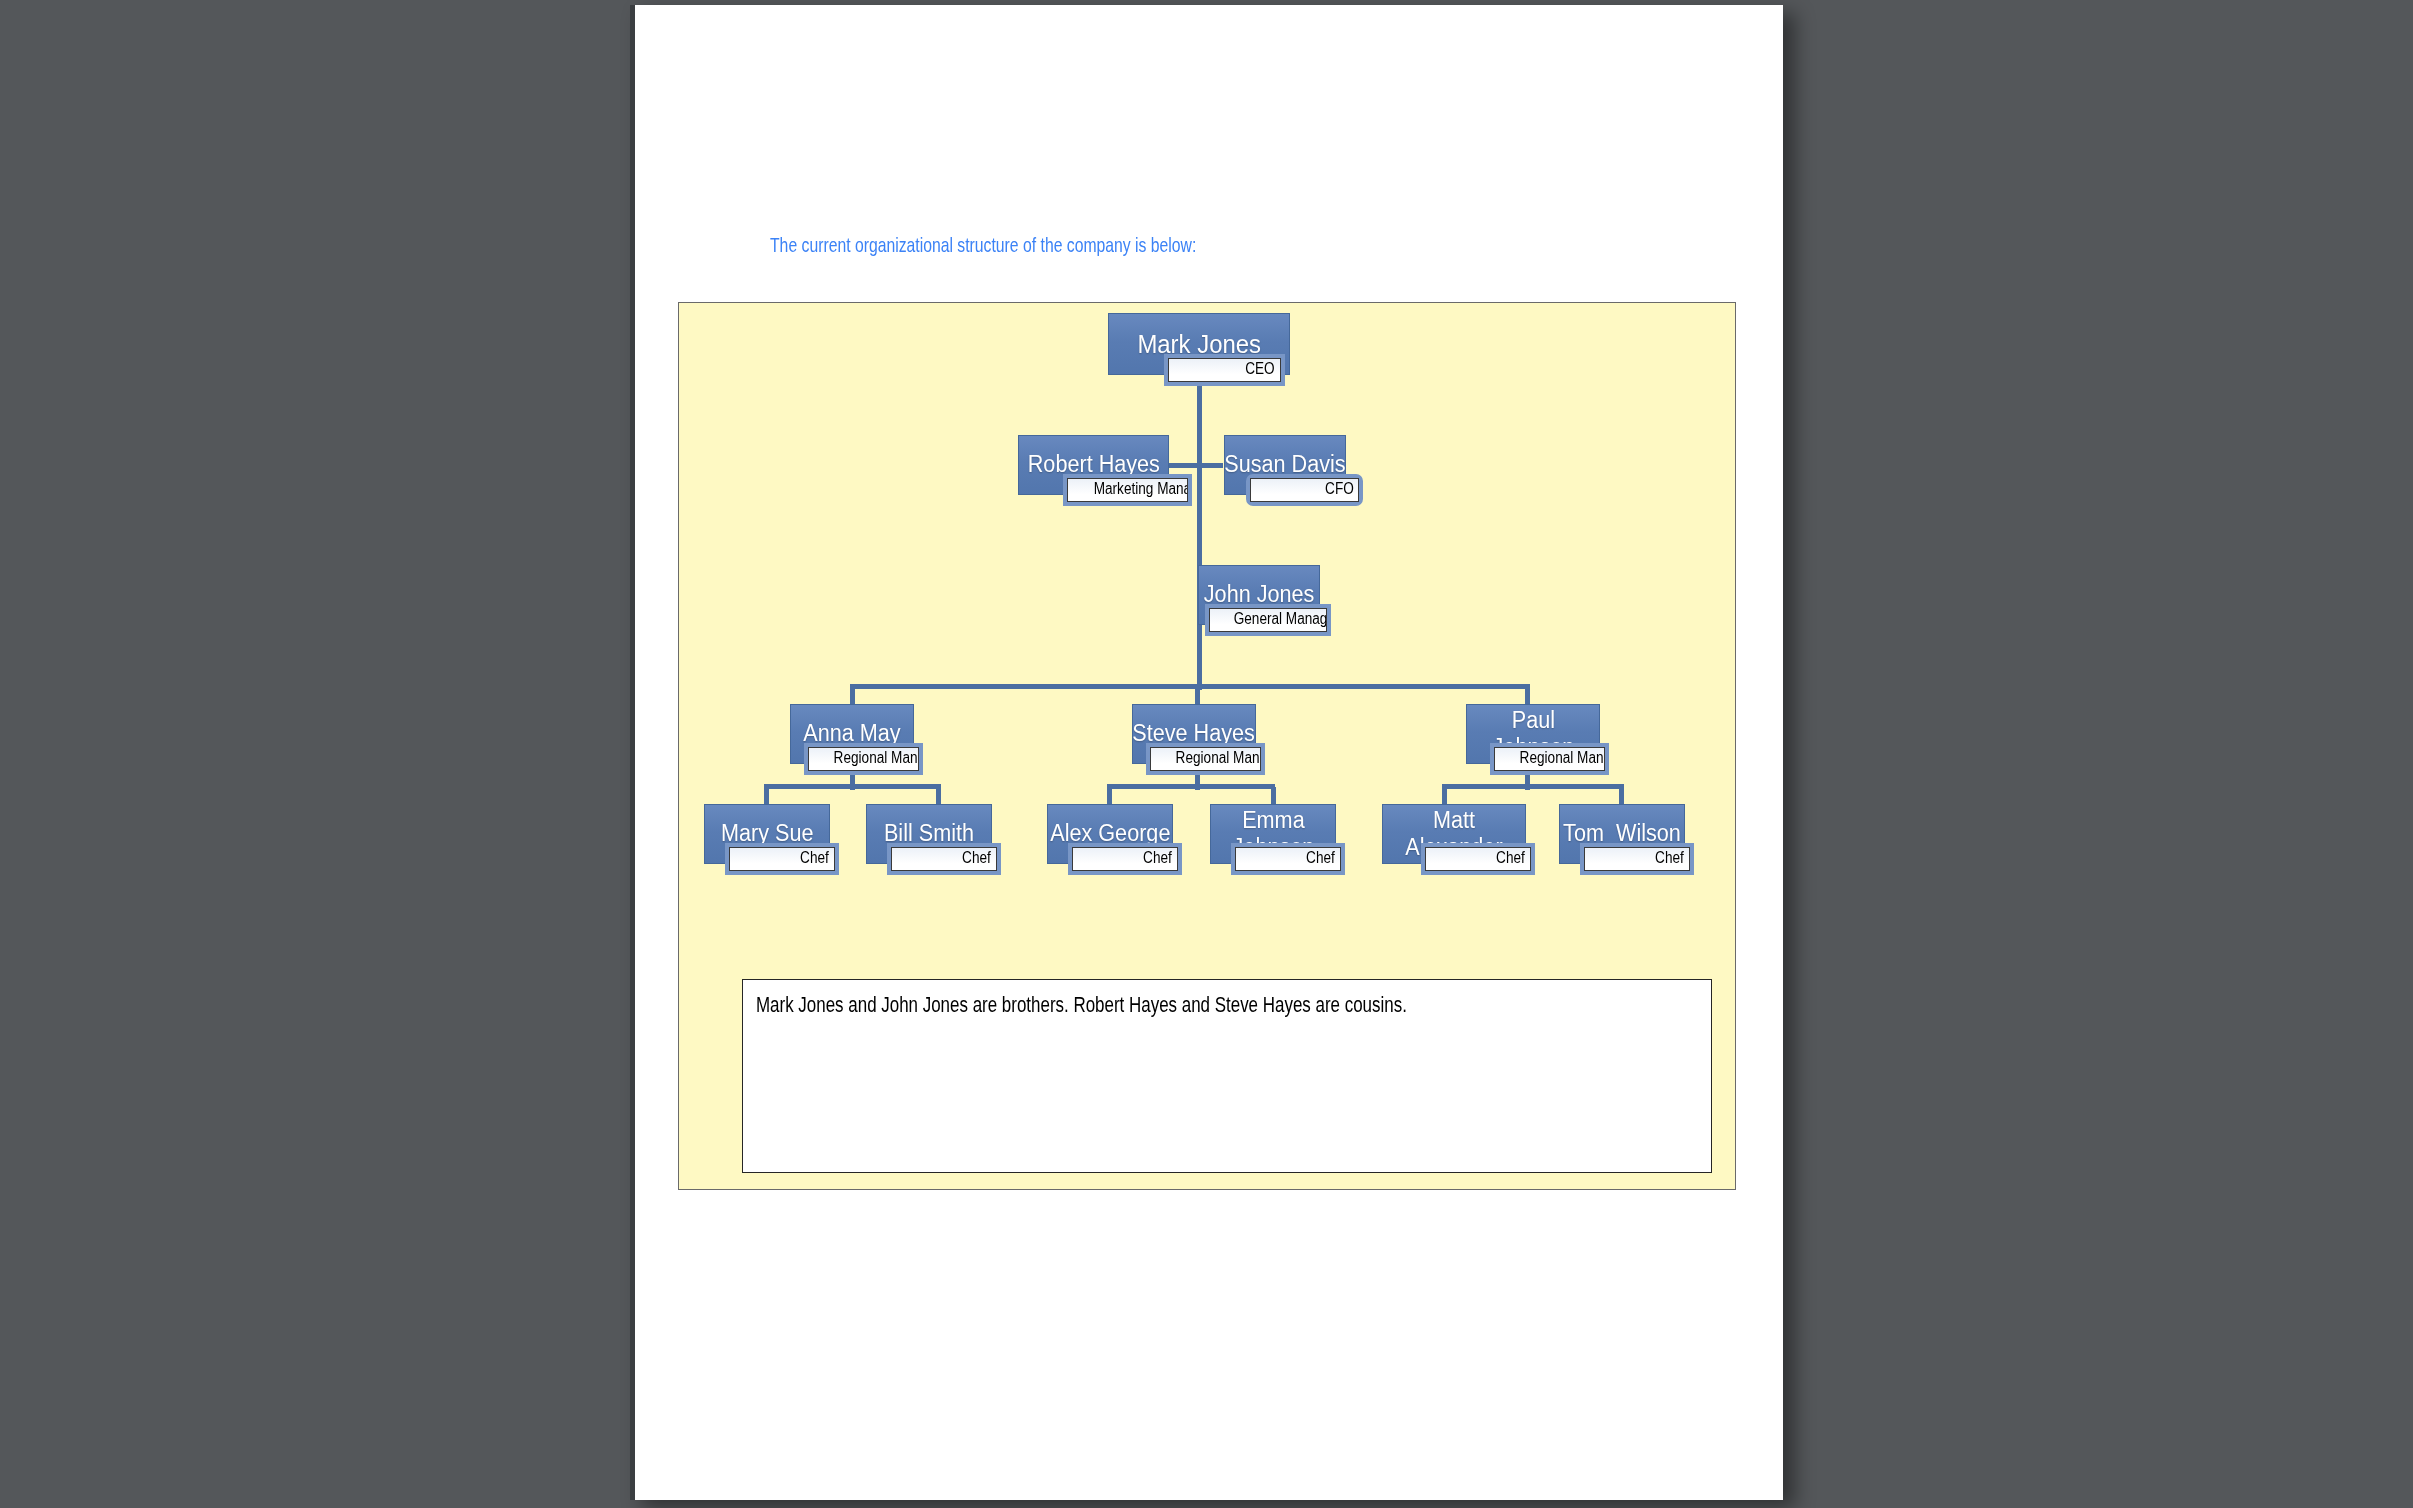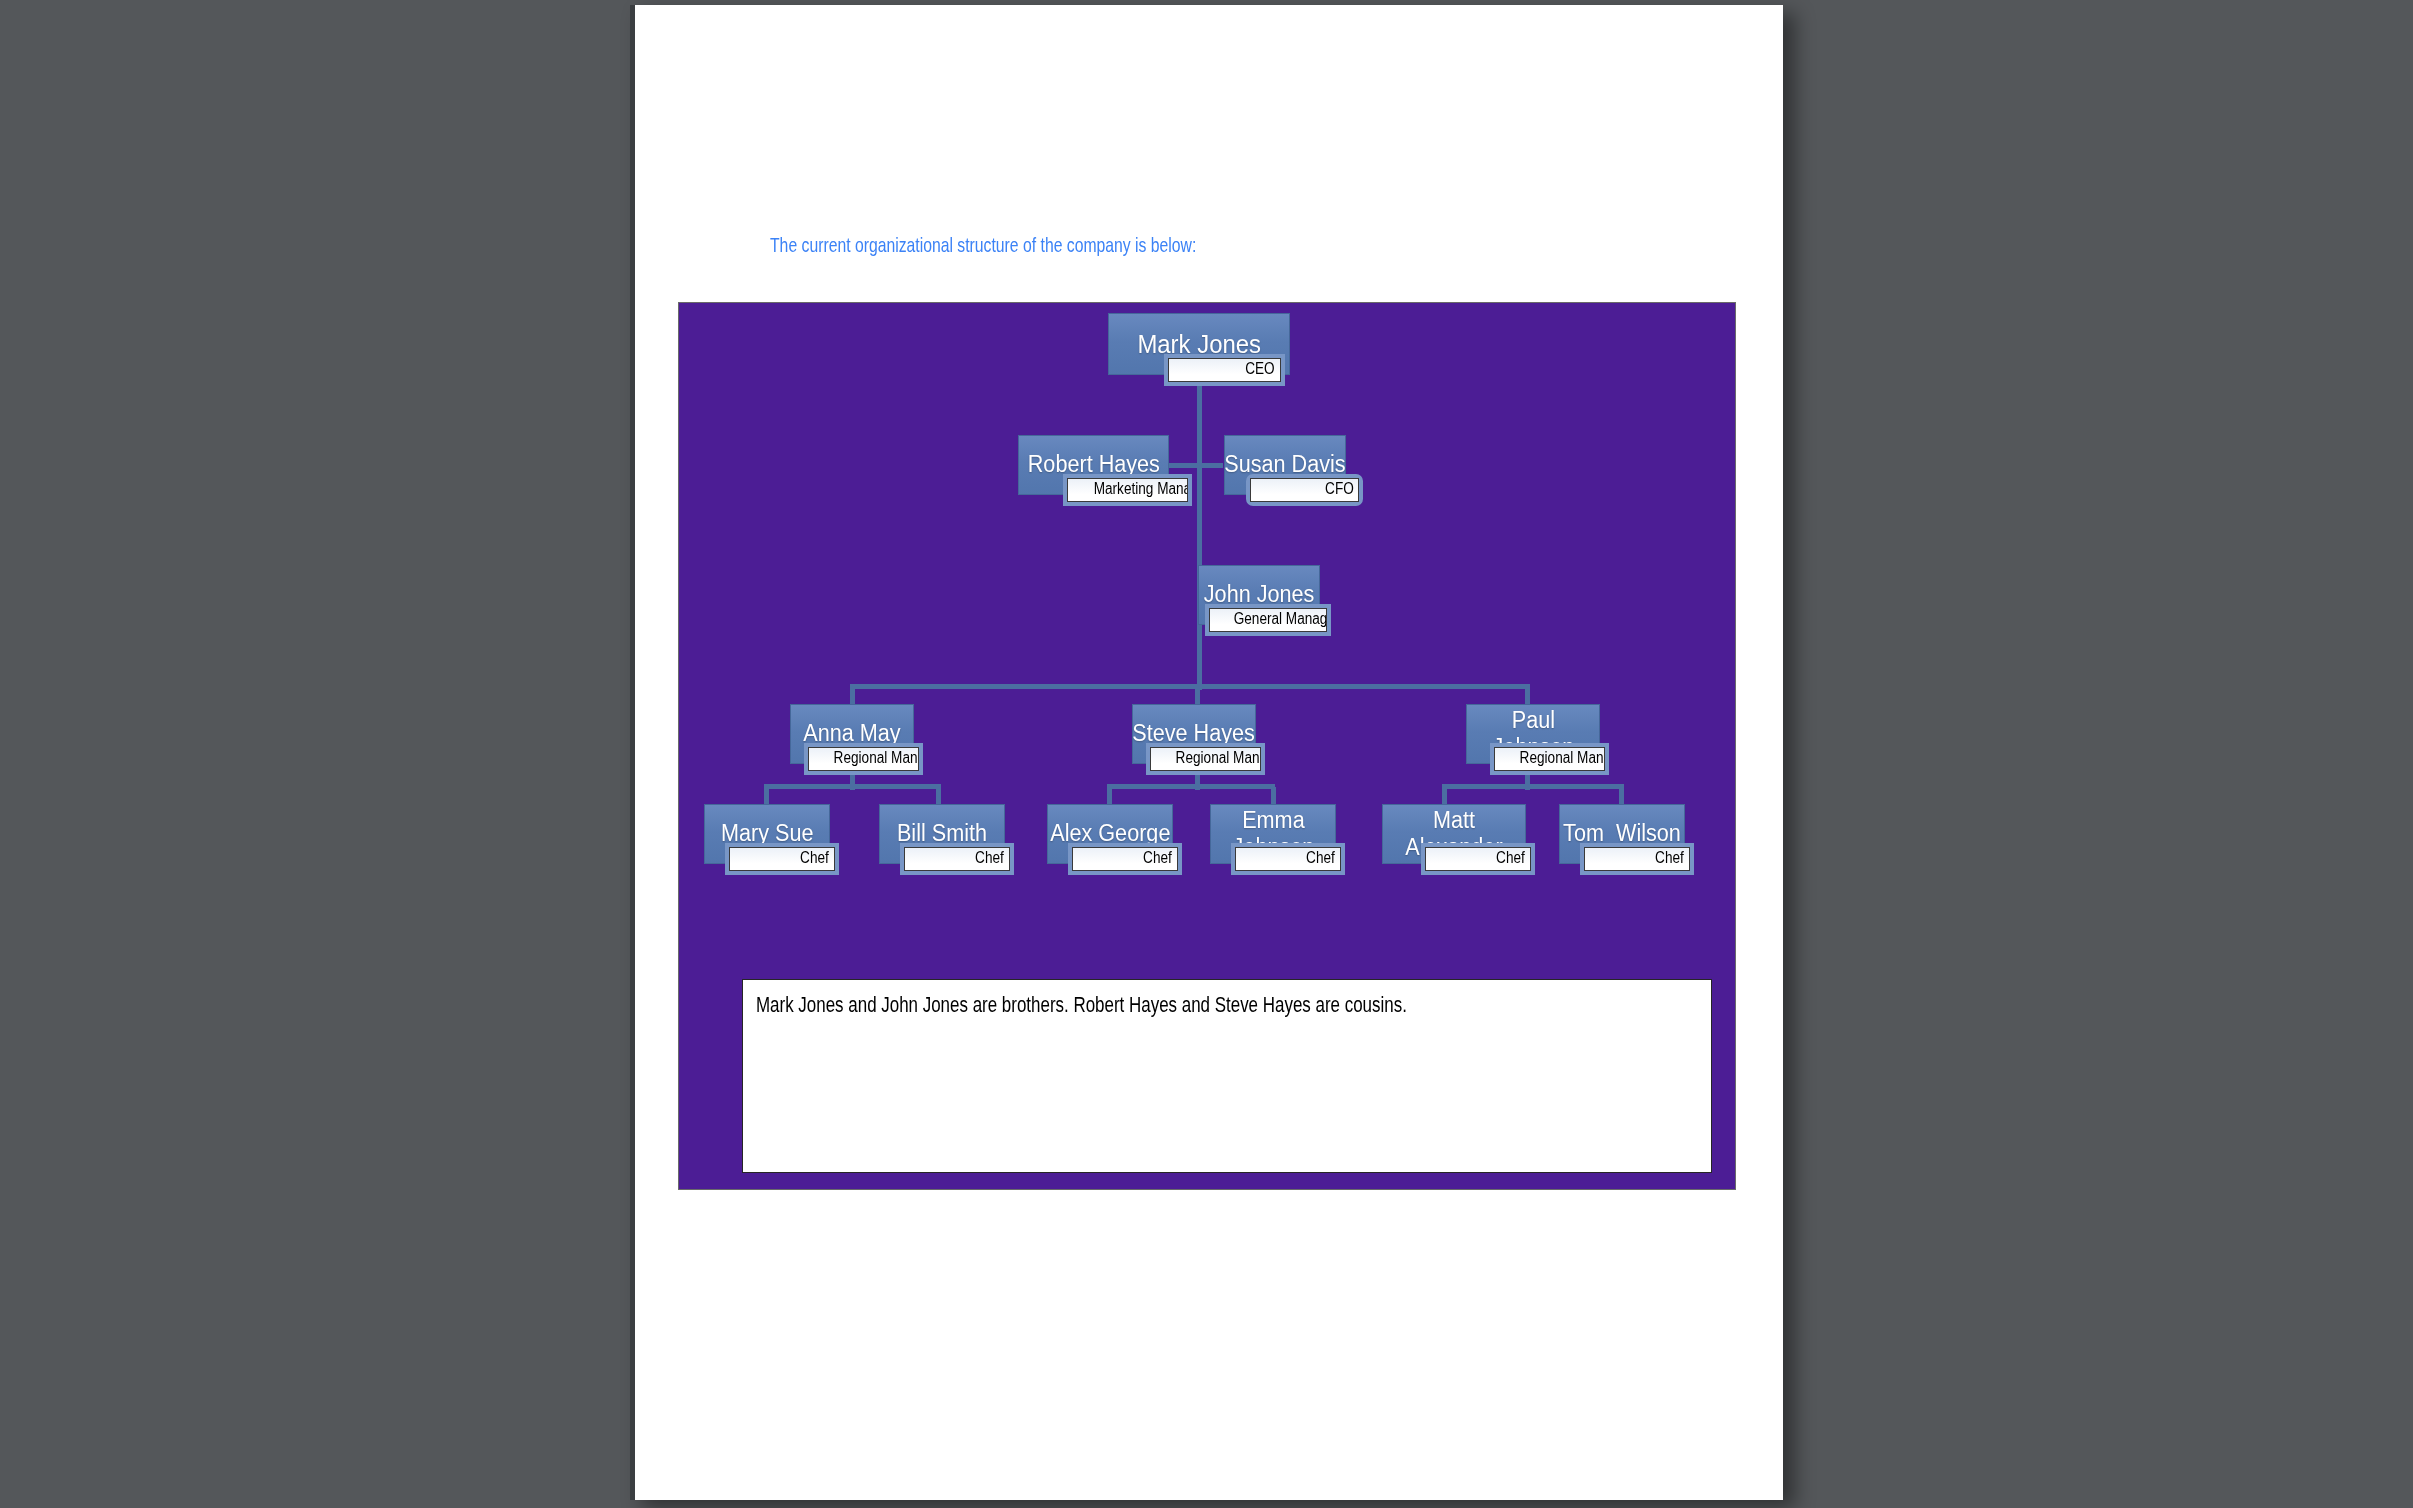--- a/index.html
+++ b/index.html
@@ -22,21 +22,21 @@
   .cond-r { transform:scaleX(0.85); transform-origin:100% 50%; white-space:pre; display:inline-block; }
 
   .doc-title {
     position:absolute; left:135px; top:226px;
     font-size:21px; line-height:28px; color:#3b82f6;
   }
 
   
   .chart {
     position:absolute; left:43px; top:297px; width:1058px; height:888px;
-    border:1.7px solid #6a6a6a; background:#4c1d95;
+    border:1.7px solid #6a6a6a; background:#fef9c3;
   }
 
   
   .conn { position:absolute; background:#4b6ea1; z-index:1; }
 
   
   .node {
     position:absolute; z-index:2; height:60px;
     background:linear-gradient(180deg,#6889bf 0%,#597cb3 45%,#5276ad 100%);
     border:0.8px solid #45689a;
@@ -147,21 +147,21 @@
         <div class="inner"><span class="cond-r">Regional Manager</span></div>
       </div>
     </div>
 
     <div class="node" style="left:25px;top:501px;width:126px;">
       <div class="name cond-c">Mary Sue</div>
       <div class="plate" style="right:-10px;width:114px;">
         <div class="inner"><span class="cond-r">Chef</span></div>
       </div>
     </div>
-    <div class="node" style="left:200px;top:501px;width:126px;">
+    <div class="node" style="left:187px;top:501px;width:126px;">
       <div class="name cond-c">Bill Smith</div>
       <div class="plate" style="right:-10px;width:114px;">
         <div class="inner"><span class="cond-r">Chef</span></div>
       </div>
     </div>
     <div class="node" style="left:368px;top:501px;width:126px;">
       <div class="name cond-c">Alex George</div>
       <div class="plate" style="right:-10px;width:114px;">
         <div class="inner"><span class="cond-r">Chef</span></div>
       </div>

